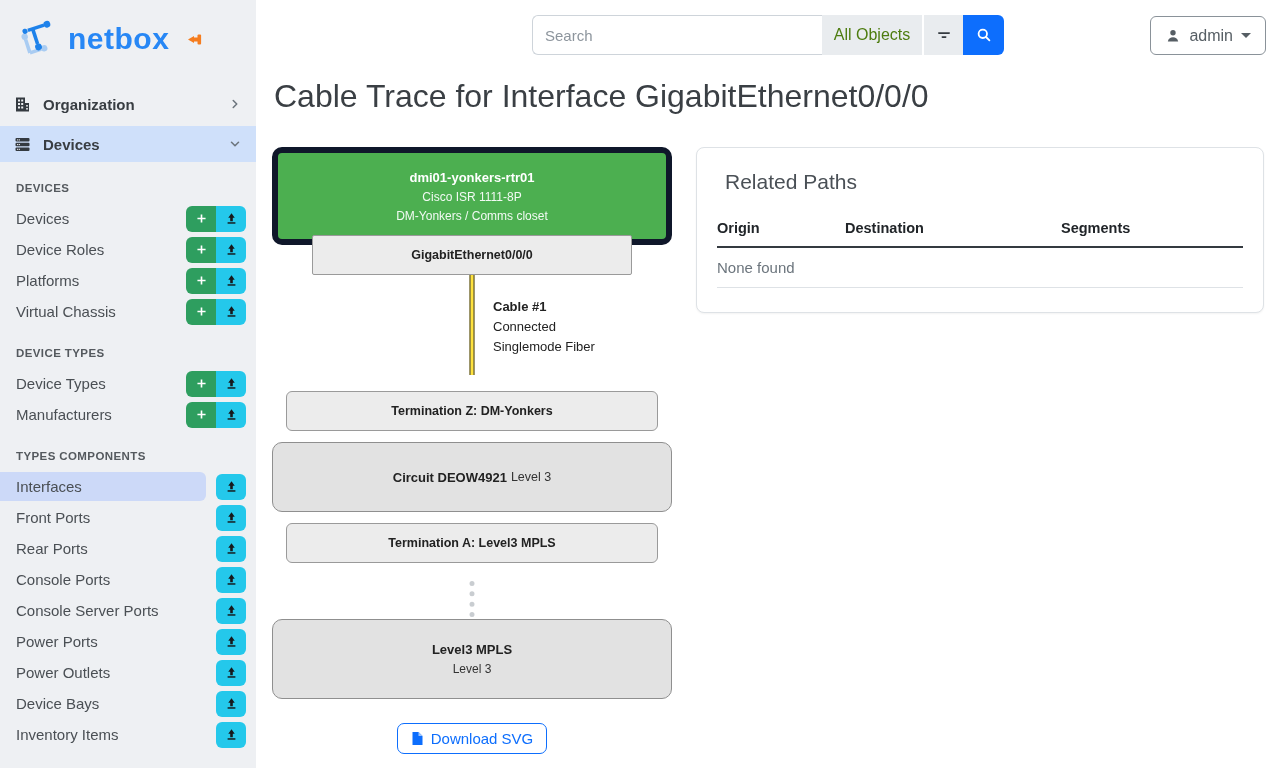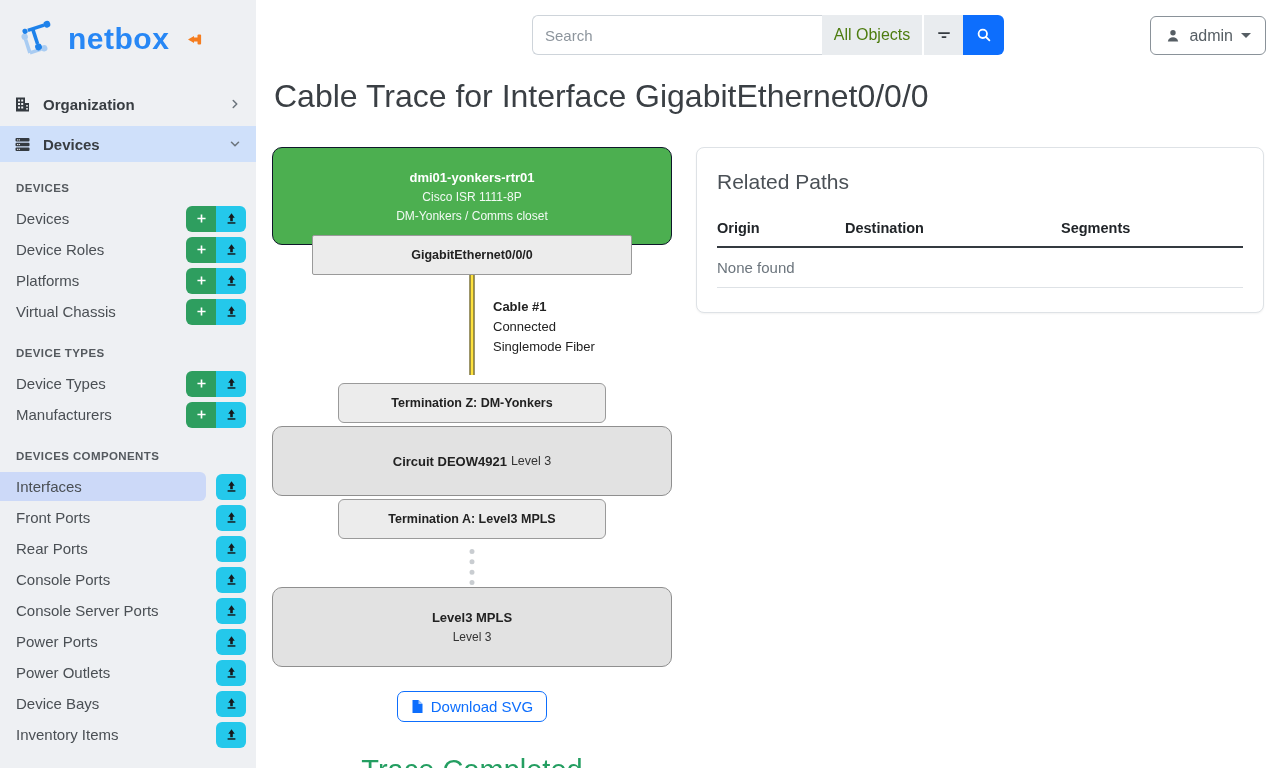--- a/index.html
+++ b/index.html
@@ -35,45 +35,45 @@
   .go-btn { width:41px; background:#0d6efd; border:none; border-radius:0 6px 6px 0; cursor:pointer; display:flex; align-items:center; justify-content:center; }
   .account-btn { position:absolute; right:14px; top:16px; height:39px; padding:0 14px; background:#fff; border:1px solid #8a9299; border-radius:6px; display:flex; align-items:center; gap:8px; font-size:16px; color:#565e64; cursor:pointer; font-family:"Liberation Sans",sans-serif; }
   .caret { width:0; height:0; border-left:5px solid transparent; border-right:5px solid transparent; border-top:5px solid #565e64; }
 
   .page-title { font-size:32px; font-weight:400; color:#3a3f44; margin:8px 0 0 18px; }
 
   .content { display:flex; padding-left:16px; margin-top:32px; align-items:flex-start; }
 
   
   .trace-col { width:400px; flex:none; }
-  .node-box { width:400px; border-radius:10px; border:1px solid #0f172a; display:flex; flex-direction:column; align-items:center; justify-content:center; gap:5px; position:relative; cursor:pointer; }
+  .node-box { width:400px; border-radius:10px; border:6px solid #0f172a; display:flex; flex-direction:column; align-items:center; justify-content:center; gap:5px; position:relative; cursor:pointer; }
   .node-origin { height:98px; background:#4caf50; z-index:1; }
   .node-name { font-size:13px; font-weight:bold; color:#fff; }
   .node-sub { font-size:12px; color:#f2faf3; }
   .port-box { width:320px; height:40px; margin:-10px auto 0; background:#ececec; border:1px solid #9a9a9a; border-radius:2px; display:flex; align-items:center; justify-content:center; font-size:12.5px; font-weight:bold; color:#222; position:relative; z-index:2; cursor:pointer; }
   .cable-seg { height:100px; position:relative; }
   .cable-line { position:absolute; left:50%; transform:translateX(-50%); top:0; bottom:0; width:5px; background:#ffe23d; border-left:1px solid #3a3a3a; border-right:1px solid #3a3a3a; }
   .cable-info { position:absolute; left:calc(50% + 21px); top:22px; line-height:20px; font-size:13px; color:#222; }
   .cable-name { font-weight:bold; cursor:pointer; }
-  .term-box { width:268px; height:40px; margin:8px auto; background:#ececec; border:1px solid #9a9a9a; border-radius:6px; display:flex; align-items:center; justify-content:center; font-size:12.5px; font-weight:bold; color:#222; position:relative; z-index:2; cursor:pointer; }
+  .term-box { width:372px; height:40px; margin:16px auto; background:#ececec; border:1px solid #9a9a9a; border-radius:6px; display:flex; align-items:center; justify-content:center; font-size:12.5px; font-weight:bold; color:#222; position:relative; z-index:2; cursor:pointer; }
   .circuit-box { width:400px; height:70px; margin:-5px 0; background:#e2e2e2; border:1px solid #8f8f8f; border-radius:10px; display:flex; flex-direction:row; align-items:center; justify-content:center; gap:4px; position:relative; z-index:1; cursor:pointer; }
   .circuit-name { font-size:13px; font-weight:bold; color:#222; }
   .circuit-sub { font-size:12.5px; color:#333; }
   .dashed-seg { height:40px; position:relative; }
   .dashed-line { position:absolute; left:50%; transform:translateX(-50%); top:2px; bottom:2px; width:0; border-left:5px dotted #c9cdd1; }
   .node-far { height:80px; background:#e2e2e2; border:1px solid #8f8f8f; }
   .node-far .node-name { color:#222; }
   .node-far .node-sub { color:#333; }
   .dl-wrap { text-align:center; margin-top:24px; }
   .dl-btn { display:inline-flex; align-items:center; gap:7px; background:#fff; border:1px solid #0d6efd; color:#0d6efd; font-size:15px; padding:6px 13px; border-radius:7px; cursor:pointer; font-family:"Liberation Sans",sans-serif; }
   .trace-status { text-align:center; font-size:29px; color:#249e61; margin-top:32px; }
 
   
   .paths-card { margin-left:24px; width:568px; background:#fff; border:1px solid #dee2e6; border-radius:8px; box-shadow:0 1px 2px rgba(0,0,0,.05); padding:16px 20px 24px; }
-  .paths-title { font-size:21px; font-weight:400; color:#4a5056; margin:6px 0 18px; }
+  .paths-title { font-size:21px; font-weight:400; color:#4a5056; margin:6px 8px 18px; }
   .paths-table { width:100%; border-collapse:collapse; }
   .paths-table th { text-align:left; font-size:14.5px; color:#212529; padding:8px 0 10px; border-bottom:2px solid #343a40; }
   .paths-table td { font-size:15px; color:#6c757d; padding:11px 0; border-bottom:1px solid #dee2e6; }
   .col-origin{width:128px;} .col-dest{width:216px;}
 </style>
 </head>
 <body>
 
 <div class="sidebar">
   <div class="brand">
@@ -267,21 +267,21 @@
           <svg width="13" height="13" viewBox="0 0 16 16">
             <g fill="#16191c">
               <path d="M8 1.5 12 7H9.6v4.5H6.4V7H4z"></path>
               <rect x="3.2" y="12.6" width="9.6" height="1.8"></rect>
             </g>
           </svg>
         </button>
     </span>
   </div>
 
-  <div class="group-title">DEVICES COMPONENTS</div>
+  <div class="group-title">TYPES COMPONENTS</div>
 
   <div class="side-item active">
     <span class="side-label">Interfaces</span>
     <span class="btn-pair">
         <button class="mini-btn import solo">
           <svg width="13" height="13" viewBox="0 0 16 16">
             <g fill="#16191c">
               <path d="M8 1.5 12 7H9.6v4.5H6.4V7H4z"></path>
               <rect x="3.2" y="12.6" width="9.6" height="1.8"></rect>
             </g>

